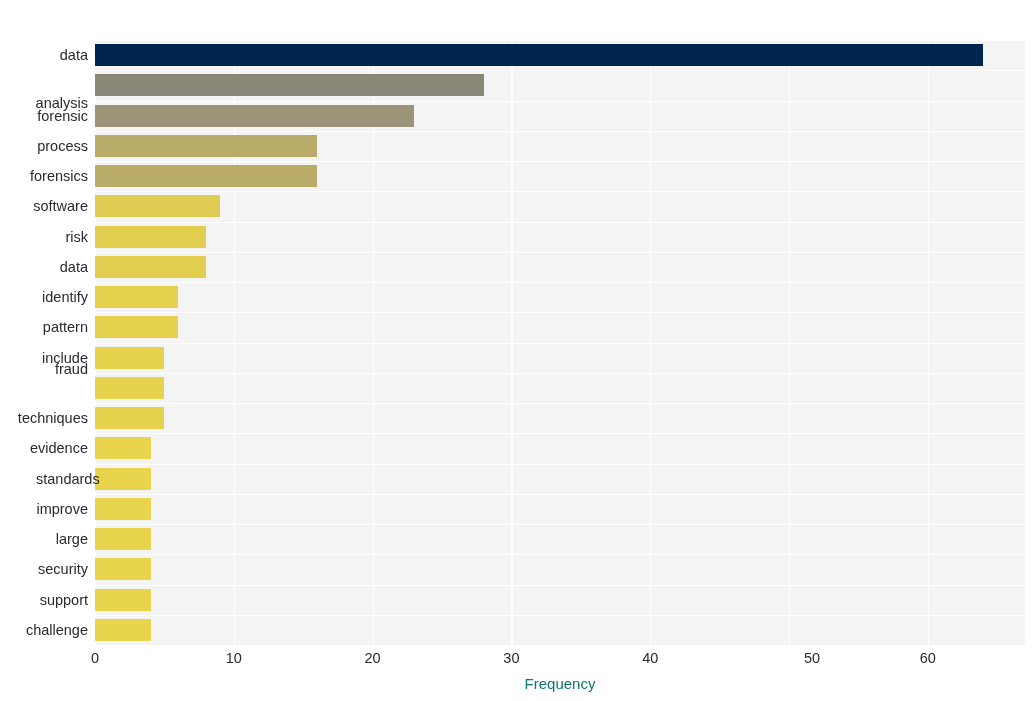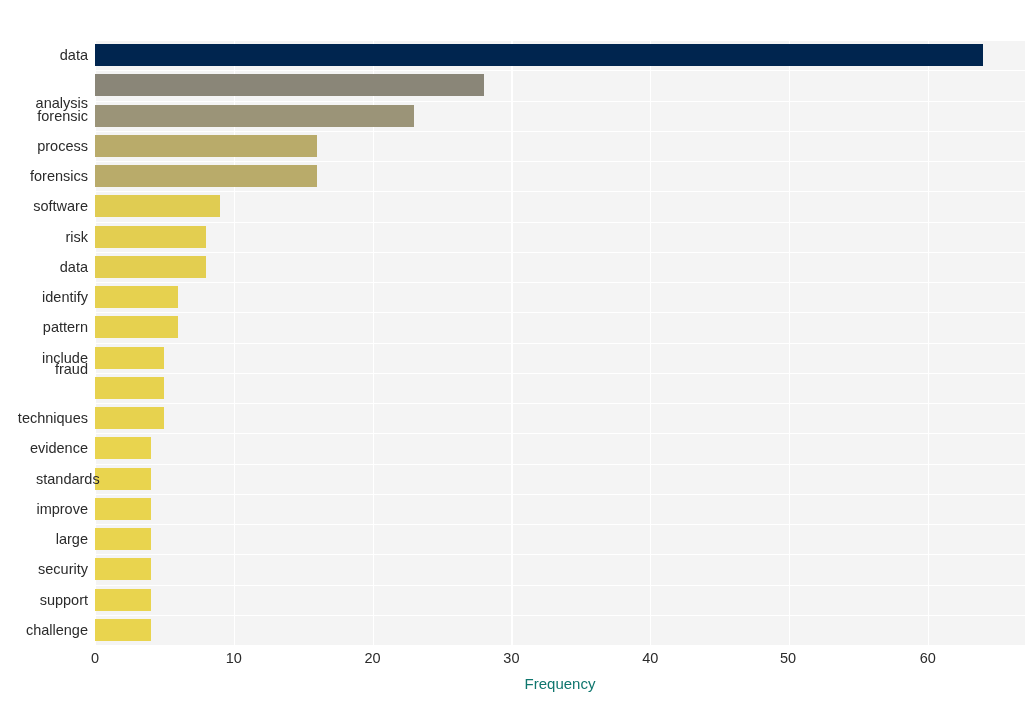--- a/index.html
+++ b/index.html
@@ -198,19 +198,19 @@
       <div class="ytick-label" style="top: 552.625px;">support</div>
       <div class="ytick-label" style="top: 582.875px;">challenge</div>
     </div>
 
   <div id="xtick-layer">
       <div class="xtick-label" style="left: 95px;">0</div>
       <div class="xtick-label" style="left: 233.806px;">10</div>
       <div class="xtick-label" style="left: 372.612px;">20</div>
       <div class="xtick-label" style="left: 511.418px;">30</div>
       <div class="xtick-label" style="left: 650.224px;">40</div>
-      <div class="xtick-label" style="left: 788px;">50</div>
+      <div class="xtick-label" style="left: 812px;">50</div>
       <div class="xtick-label" style="left: 927.836px;">60</div>
     </div>
 
   <div id="xaxis-title">Frequency</div>
 
 </div>
 
 </body></html>

